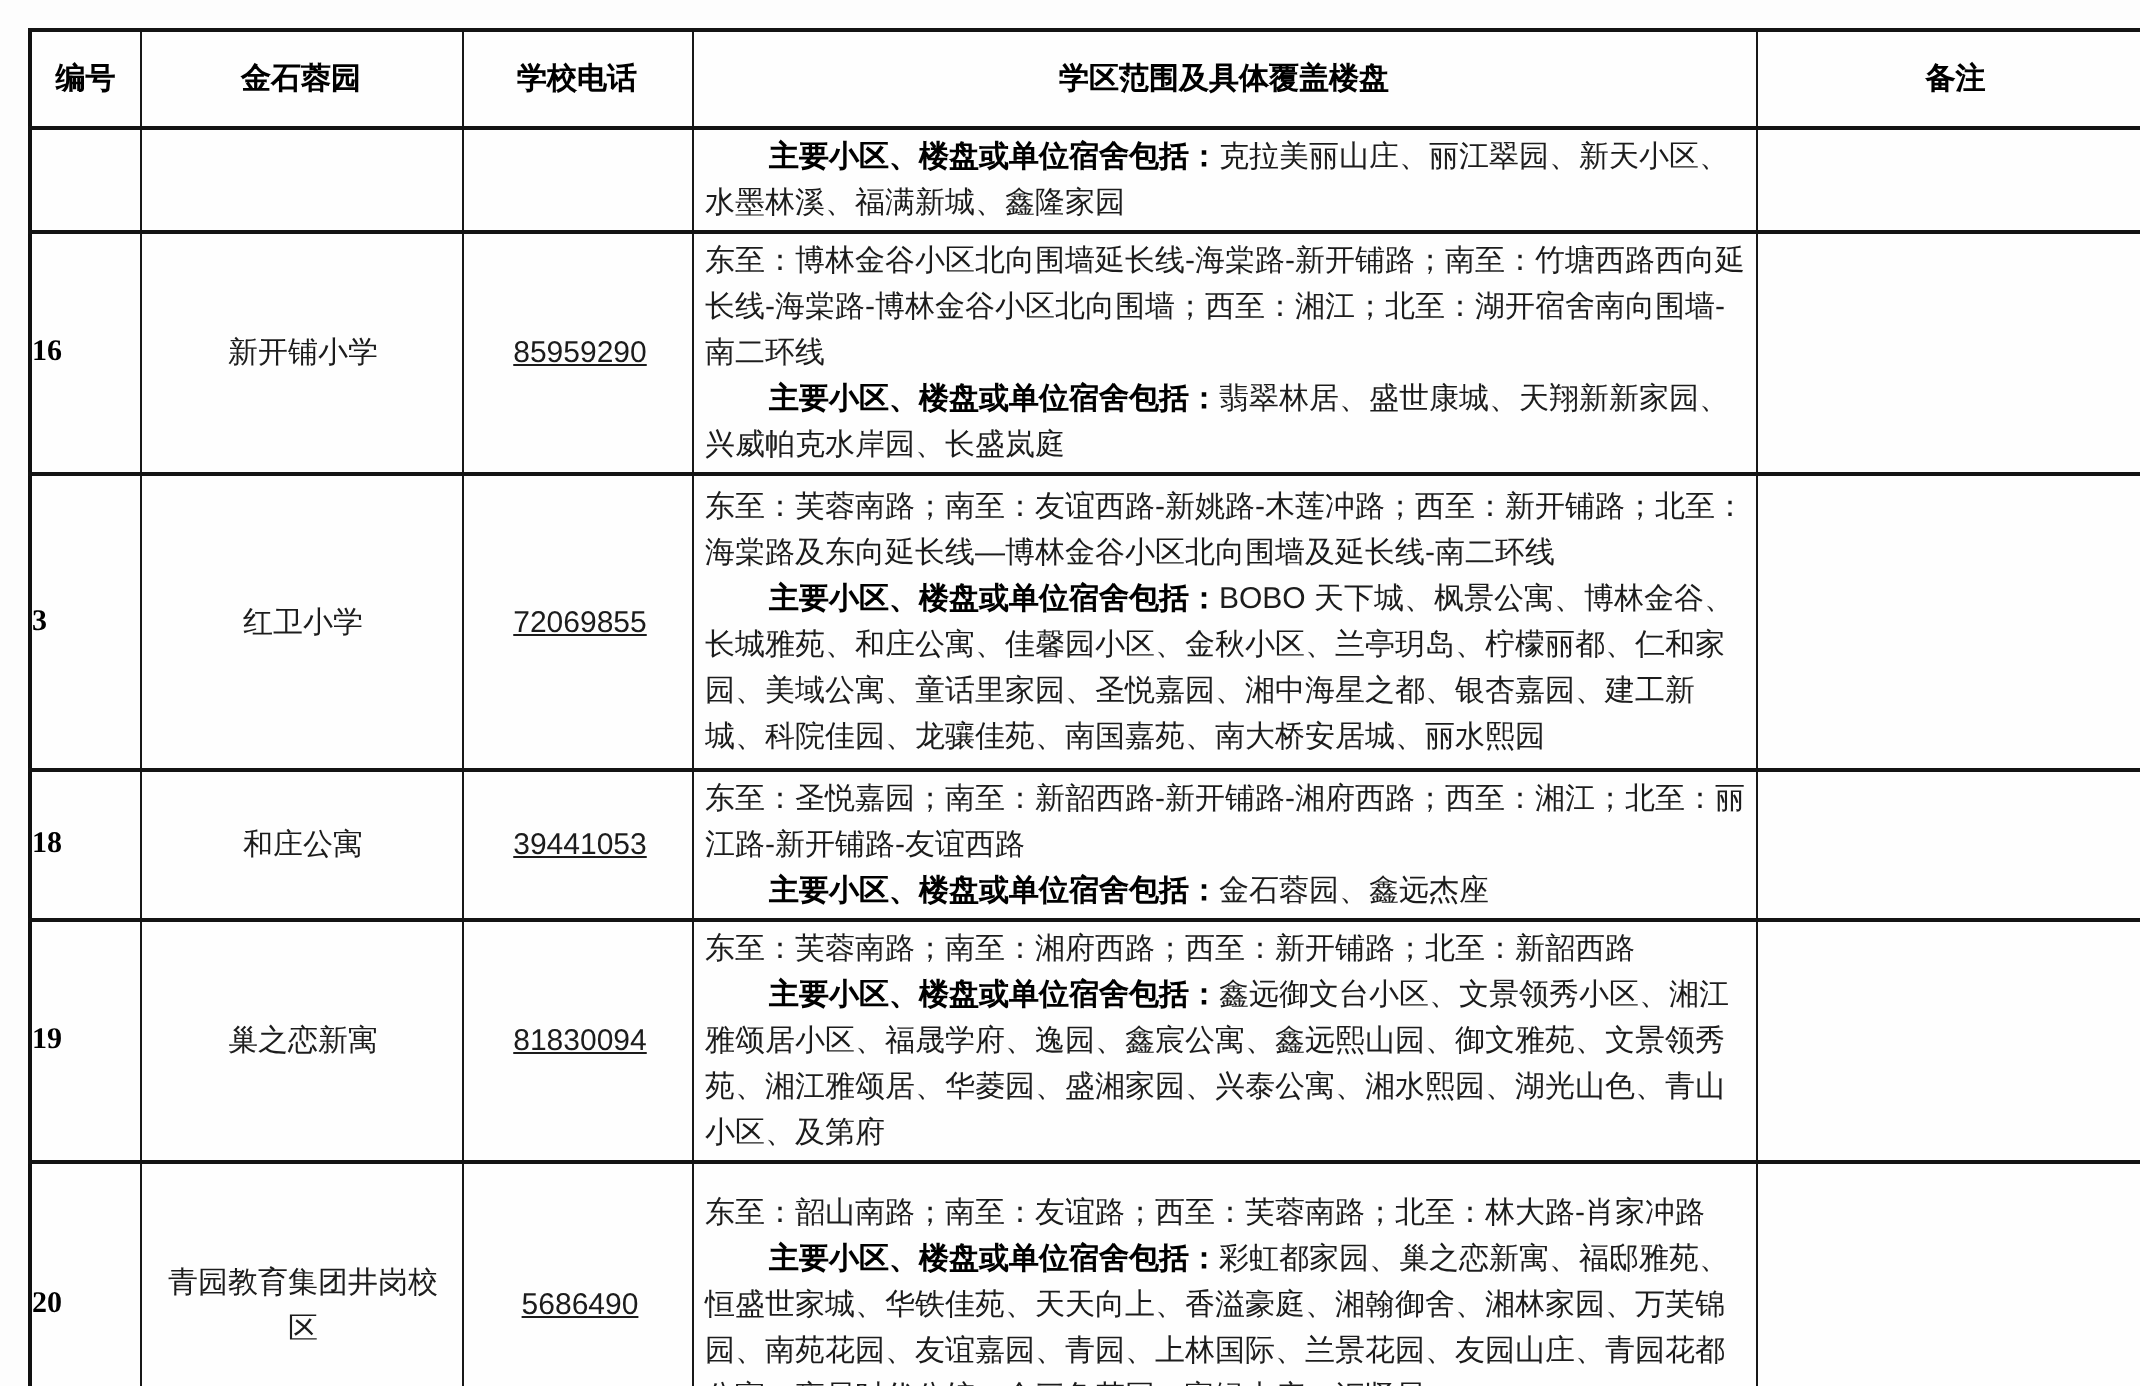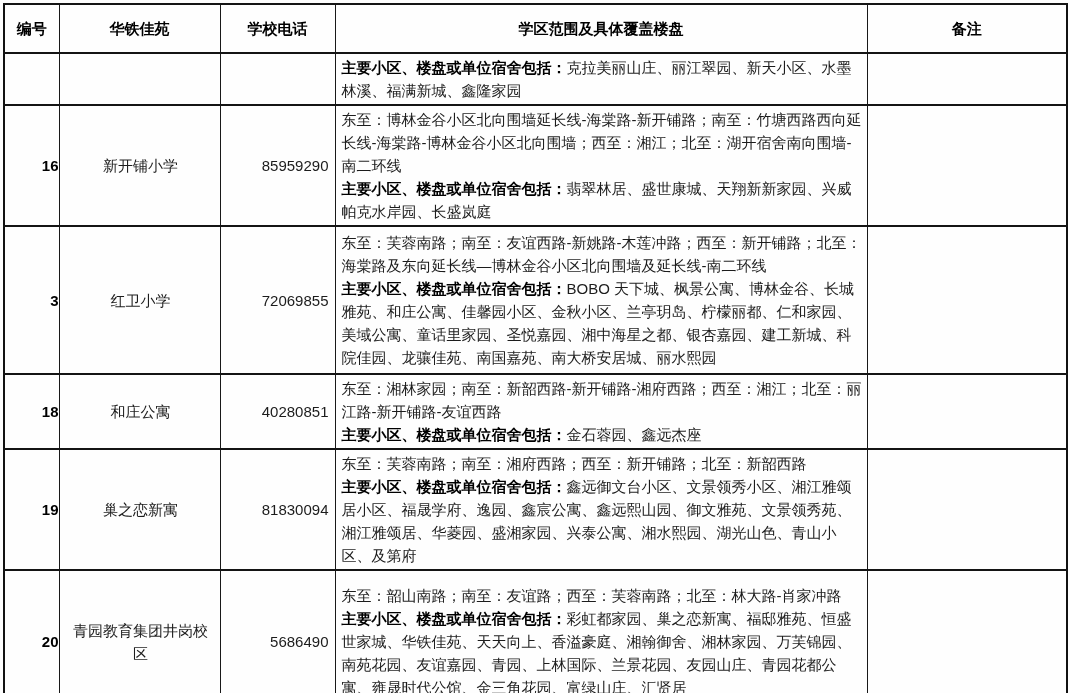--- a/index.html
+++ b/index.html
@@ -2,21 +2,21 @@
 <html><head>
 <meta charset="utf-8">
 <style>
   * { box-sizing: border-box; margin: 0; padding: 0; }
   html, body {
     width: 1070px; height: 693px;
     background: #fdfdfd;
     font-family: "Liberation Sans", sans-serif;
     color: #1c1c1c;
   }
-  .page { padding: 3px; width: 1070px; height: 693px; overflow: hidden; }
+  .page { padding: 14px; width: 1070px; height: 693px; overflow: hidden; }
   table.district-table {
     border-collapse: collapse;
     width: 1063px;
     table-layout: fixed;
     background: #fefefe;
     border: 2px solid #111;
   }
   .district-table th, .district-table td {
     border-left: 1px solid #181818;
     border-right: 1px solid #181818;
@@ -32,29 +32,29 @@
     text-align: center;
     color: #000;
     height: 49px;
   }
   col.c-id    { width: 55px; }
   col.c-name  { width: 161px; }
   col.c-phone { width: 115px; }
   col.c-range { width: 532px; }
   col.c-note  { width: 200px; }
 
-  td.cell-id    { text-align: right; font-weight: bold; color: #000; }
+  td.cell-id    { text-align: left; font-weight: bold; color: #000; font-family: Liberation Serif, serif; }
   td.cell-name  { text-align: center; padding: 2px 6px 2px 8px; }
-  td.cell-phone { text-align: right; padding: 2px 6px 2px 9px; }
+  td.cell-phone { text-align: center; padding: 2px 6px 2px 9px; text-decoration: underline; }
   td.cell-range { text-align: left; padding: 2px 5px 2px 6px; }
   td.cell-note  { }
 
   .district-text { display: block; }
   .coverage-line { display: block; }
-  .coverage-label { font-weight: bold; color: #000; }
+  .coverage-label { font-weight: bold; color: #000; margin-left: 32px; }
 
   tr.r-cont  { height: 47px; }
   tr.r-16    { height: 119px; }
   tr.r-17    { height: 148px; }
   tr.r-18    { height: 66px; }
   tr.r-19    { height: 115px; }
   tr.r-20    { height: 143px; }
 </style>
 </head>
 <body>
@@ -64,21 +64,21 @@
     <colgroup>
       <col class="c-id">
         <col class="c-name">
         <col class="c-phone">
         <col class="c-range">
         <col class="c-note">
     </colgroup>
     <thead>
       <tr>
         <th>编号</th>
-        <th>华铁佳苑</th>
+        <th>金石蓉园</th>
         <th>学校电话</th>
         <th>学区范围及具体覆盖楼盘</th>
         <th>备注</th>
       </tr>
     </thead>
     <tbody>
       <tr class="r-cont">
         <td class="cell-id"></td>
         <td class="cell-name"></td>
         <td class="cell-phone"></td>
@@ -104,23 +104,23 @@
         <td class="cell-phone">72069855</td>
         <td class="cell-range">
           <span class="district-text">东至：芙蓉南路；南至：友谊西路-新姚路-木莲冲路；西至：新开铺路；北至：海棠路及东向延长线—博林金谷小区北向围墙及延长线-南二环线</span>
           <span class="coverage-line"><b class="coverage-label">主要小区、楼盘或单位宿舍包括：</b><span>BOBO 天下城、枫景公寓、博林金谷、长城雅苑、和庄公寓、佳馨园小区、金秋小区、兰亭玥岛、柠檬丽都、仁和家园、美域公寓、童话里家园、圣悦嘉园、湘中海星之都、银杏嘉园、建工新城、科院佳园、龙骧佳苑、南国嘉苑、南大桥安居城、丽水熙园</span></span>
         </td>
         <td class="cell-note"></td>
       </tr>
       <tr class="r-18">
         <td class="cell-id">18</td>
         <td class="cell-name">和庄公寓</td>
-        <td class="cell-phone">40280851</td>
+        <td class="cell-phone">39441053</td>
         <td class="cell-range">
-          <span class="district-text">东至：湘林家园；南至：新韶西路-新开铺路-湘府西路；西至：湘江；北至：丽江路-新开铺路-友谊西路</span>
+          <span class="district-text">东至：圣悦嘉园；南至：新韶西路-新开铺路-湘府西路；西至：湘江；北至：丽江路-新开铺路-友谊西路</span>
           <span class="coverage-line"><b class="coverage-label">主要小区、楼盘或单位宿舍包括：</b><span>金石蓉园、鑫远杰座</span></span>
         </td>
         <td class="cell-note"></td>
       </tr>
       <tr class="r-19">
         <td class="cell-id">19</td>
         <td class="cell-name">巢之恋新寓</td>
         <td class="cell-phone">81830094</td>
         <td class="cell-range">
           <span class="district-text">东至：芙蓉南路；南至：湘府西路；西至：新开铺路；北至：新韶西路</span>

